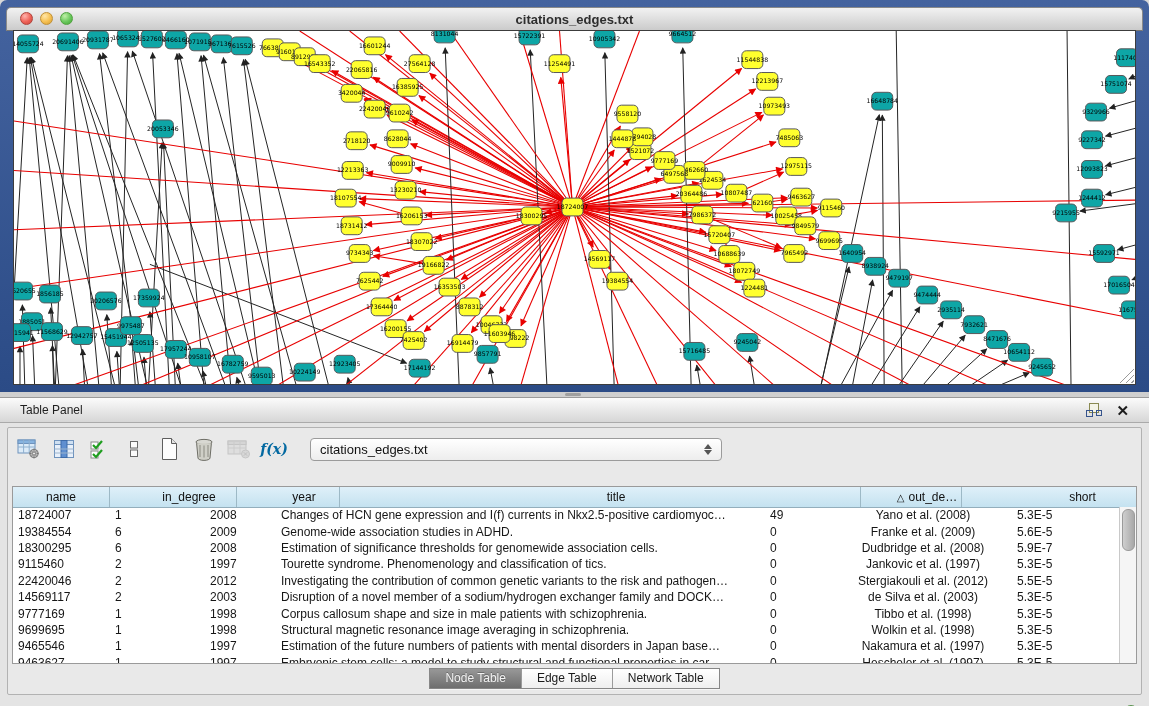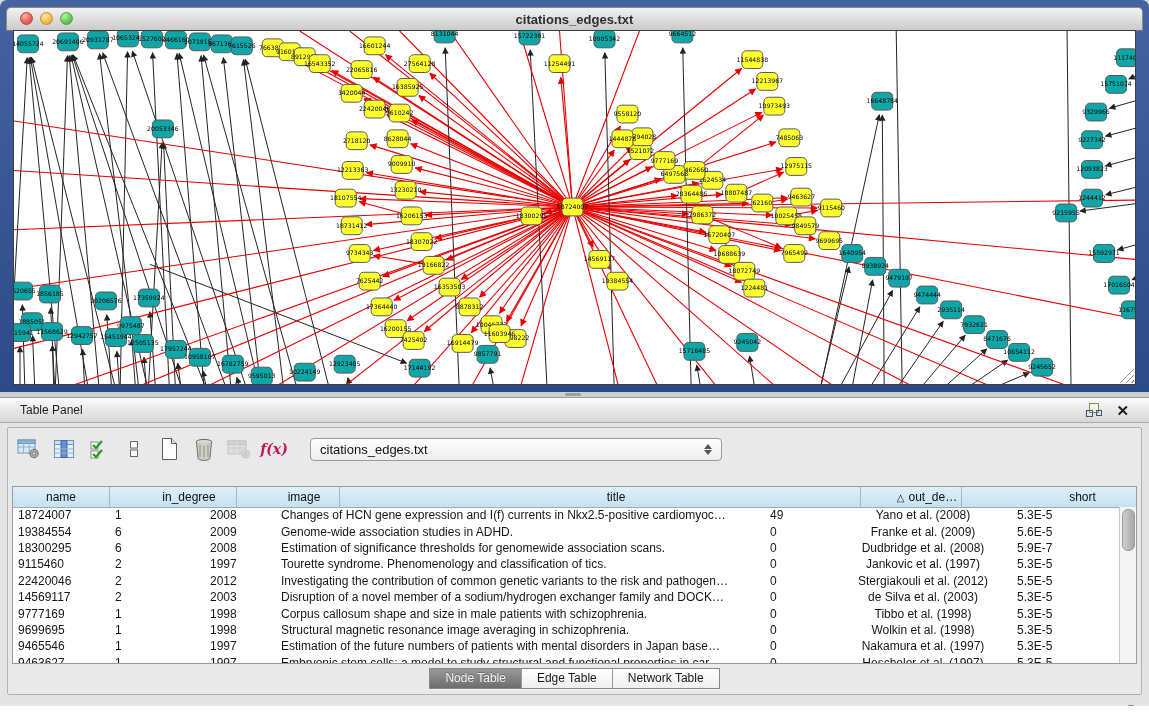--- a/index.html
+++ b/index.html
@@ -35,21 +35,21 @@
   .panel-header .spacer{flex:1;}
   .float-icon{width:16px;height:14px;position:relative;margin-right:14px;cursor:pointer;}
   .float-icon .sq1{position:absolute;left:3px;top:0;width:8px;height:8px;border:1px solid #8a8a52;background:#f4f4e8;}
   .float-icon .sq2{position:absolute;left:0;bottom:0;width:5px;height:5px;border:1px solid #36548c;}
   .float-icon .sq3{position:absolute;right:0;bottom:1px;width:4px;height:4px;border:1px solid #36548c;}
   .close-x{font-size:15px;font-weight:bold;color:#1c1c1c;cursor:pointer;line-height:1;}
 
   .panel-body{position:absolute;left:7px;right:7px;top:29px;height:266px;background:#e9e9e9;border:1px solid #b2b2b2;border-radius:2px;}
   .toolbar{position:absolute;left:8px;top:6px;height:30px;display:flex;align-items:center;gap:9px;}
   .tb-btn{width:26px;height:26px;display:flex;align-items:center;justify-content:center;cursor:pointer;}
-  .fx{font-family:"DejaVu Serif",serif;font-style:italic;font-weight:bold;font-size:14px;color:#be185d;}
+  .fx{font-family:"DejaVu Serif",serif;font-style:italic;font-weight:bold;font-size:14px;color:#0369a1;}
   .dropdown{margin-left:14px;width:392px;height:21px;border:1px solid #9b9b9b;border-radius:4px;
     background:linear-gradient(#ffffff,#ededed);display:flex;align-items:center;padding:0 9px;font-size:13px;color:#111;cursor:pointer;}
   .dd-arrows{margin-left:auto;display:flex;flex-direction:column;align-items:center;gap:1px;}
   .dd-arrows i{display:block;width:0;height:0;border-left:4px solid transparent;border-right:4px solid transparent;}
   .dd-up{border-bottom:5px solid #555;}
   .dd-down{border-top:5px solid #555;}
 
   .table-box{position:absolute;left:4px;right:4px;top:58px;bottom:30px;background:#fff;border:1px solid #9a9a9a;overflow:hidden;}
   .thead{display:grid;grid-template-columns:97px 95px 71px 489px 69px 178px 100px 1fr;height:20px;
     background:linear-gradient(#dff0f9,#c4e2f0);border-bottom:1px solid #93aebc;gap:32px;}
@@ -841,21 +841,21 @@
               <i class="dd-up"></i>
               <i class="dd-down"></i>
             </span>
         </div>
       </div>
 
       <div class="table-box">
         <div class="thead">
           <div class="th">name</div>
           <div class="th">in_degree</div>
-          <div class="th">image</div>
+          <div class="th">year</div>
           <div class="th">title</div>
           <div class="th">
             <span class="sort">△</span>
             <span>out_de…</span>
           </div>
           <div class="th">short</div>
           <div class="th">averaging</div>
           <div class="th"></div>
         </div>
         <div class="tbody" id="tbody">
@@ -876,21 +876,21 @@
               <div class="td">Genome-wide association studies in ADHD.</div>
               <div class="td">0</div>
               <div class="td c-short">Franke et al. (2009)</div>
               <div class="td">5.6E-5</div>
               <div class="td"></div>
             </div>
             <div class="tr">
               <div class="td">18300295</div>
               <div class="td">6</div>
               <div class="td">2008</div>
-              <div class="td">Estimation of significance thresholds for genomewide association scans.</div>
+              <div class="td">Estimation of significance thresholds for genomewide association cells.</div>
               <div class="td">0</div>
               <div class="td c-short">Dudbridge et al. (2008)</div>
               <div class="td">5.9E-7</div>
               <div class="td"></div>
             </div>
             <div class="tr">
               <div class="td">9115460</div>
               <div class="td">2</div>
               <div class="td">1997</div>
               <div class="td">Tourette syndrome. Phenomenology and classification of tics.</div>

